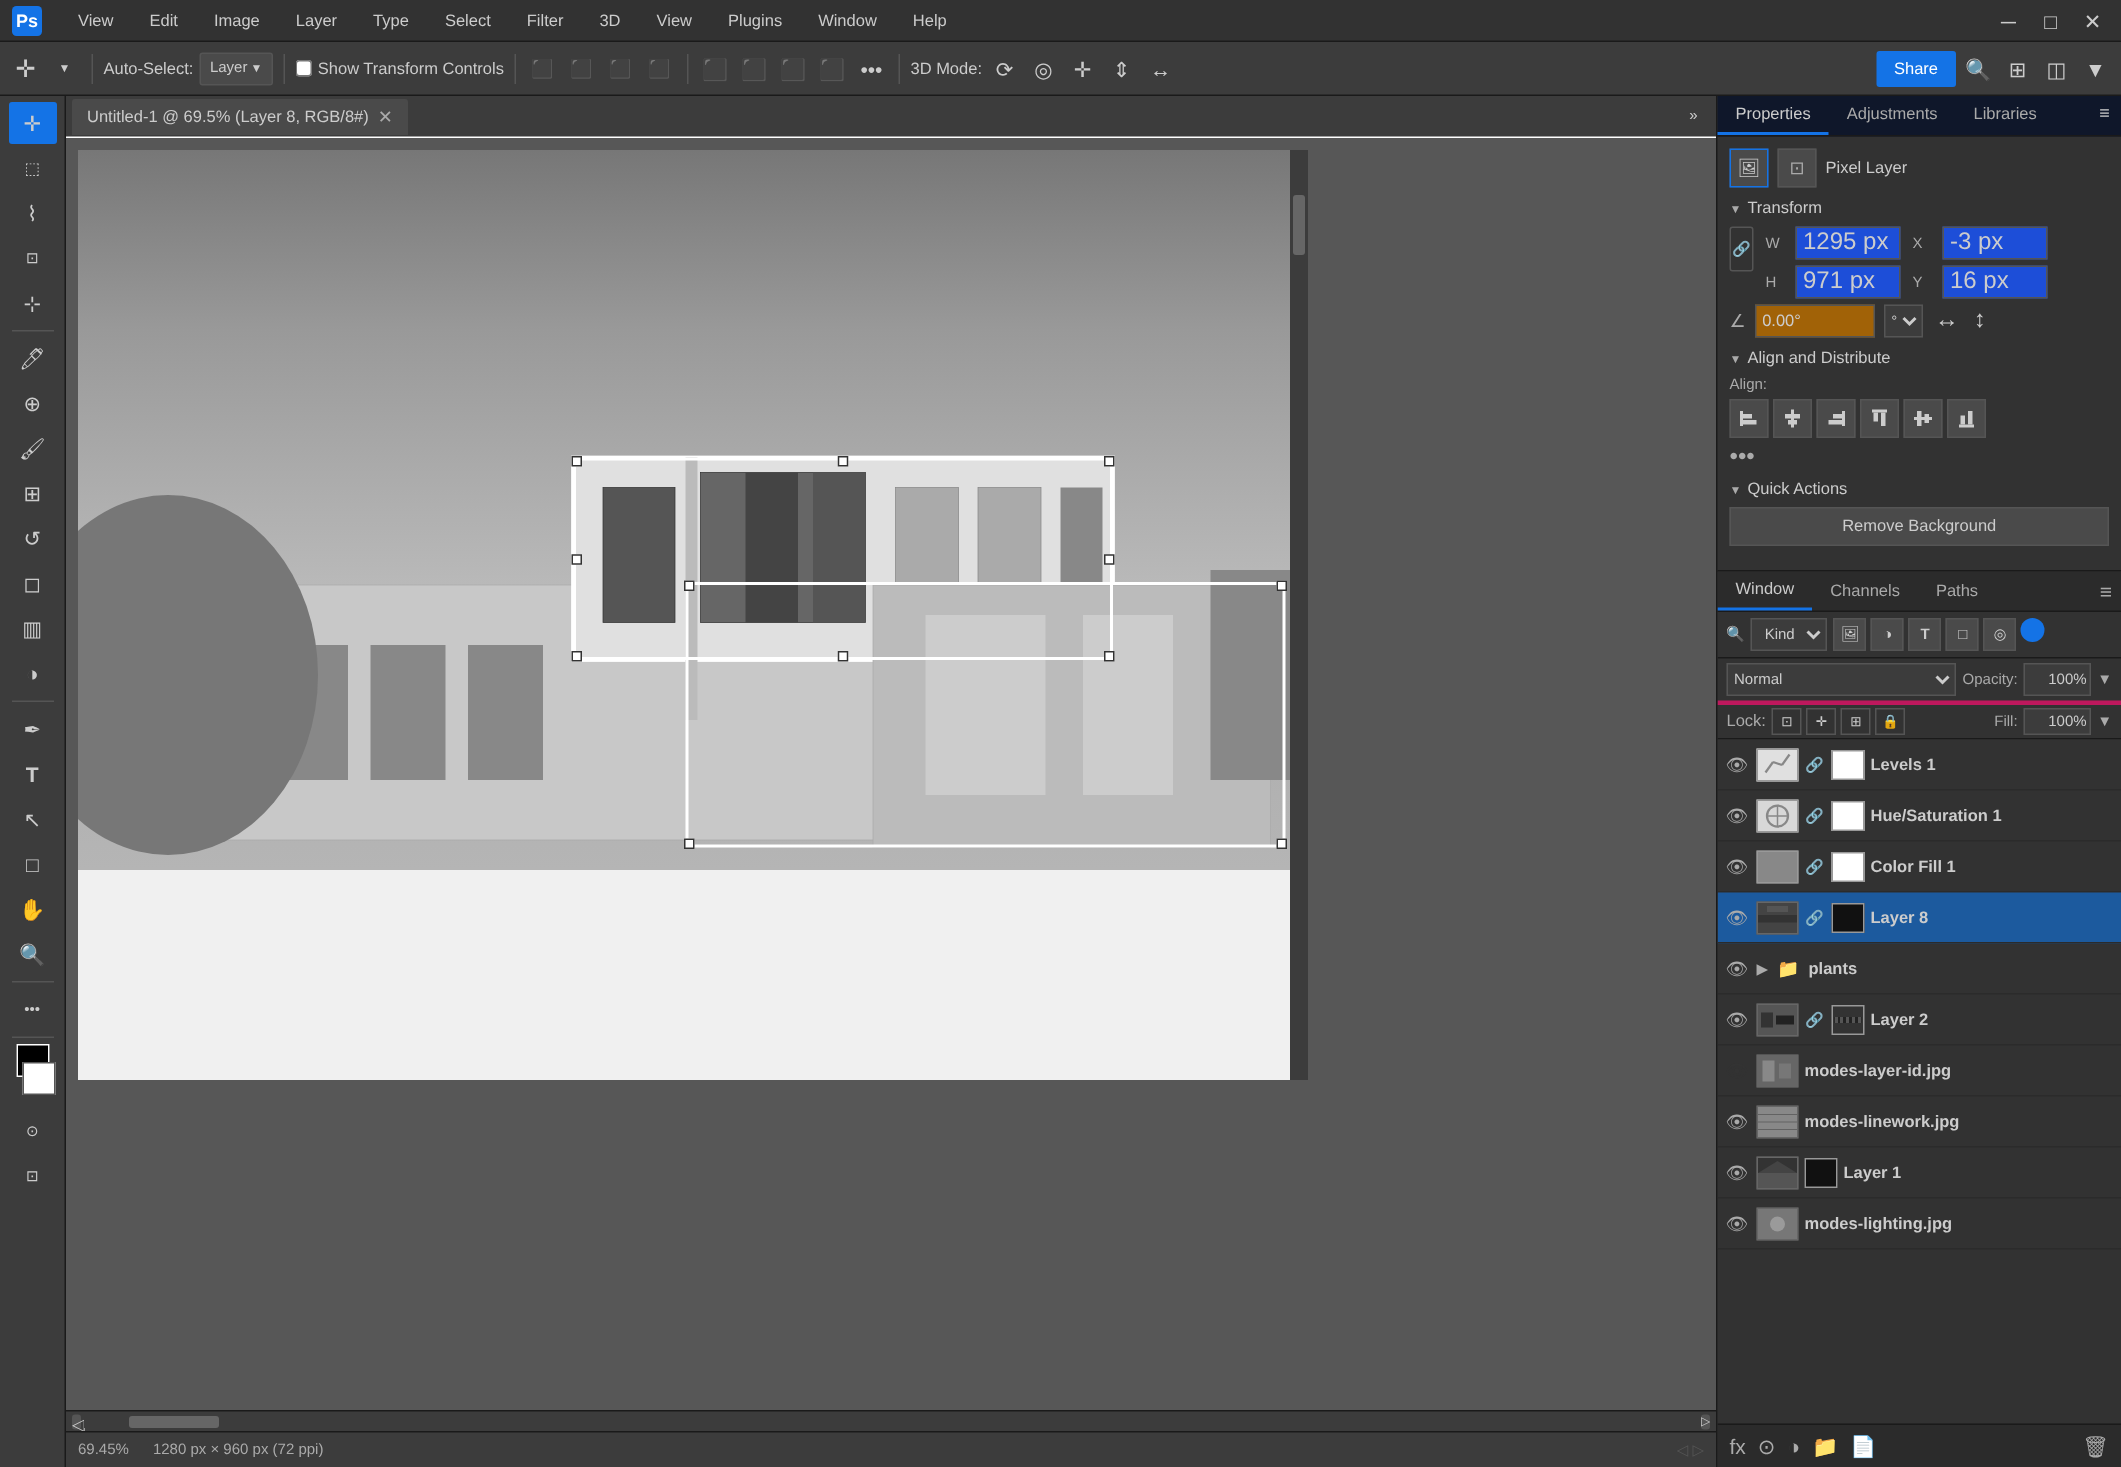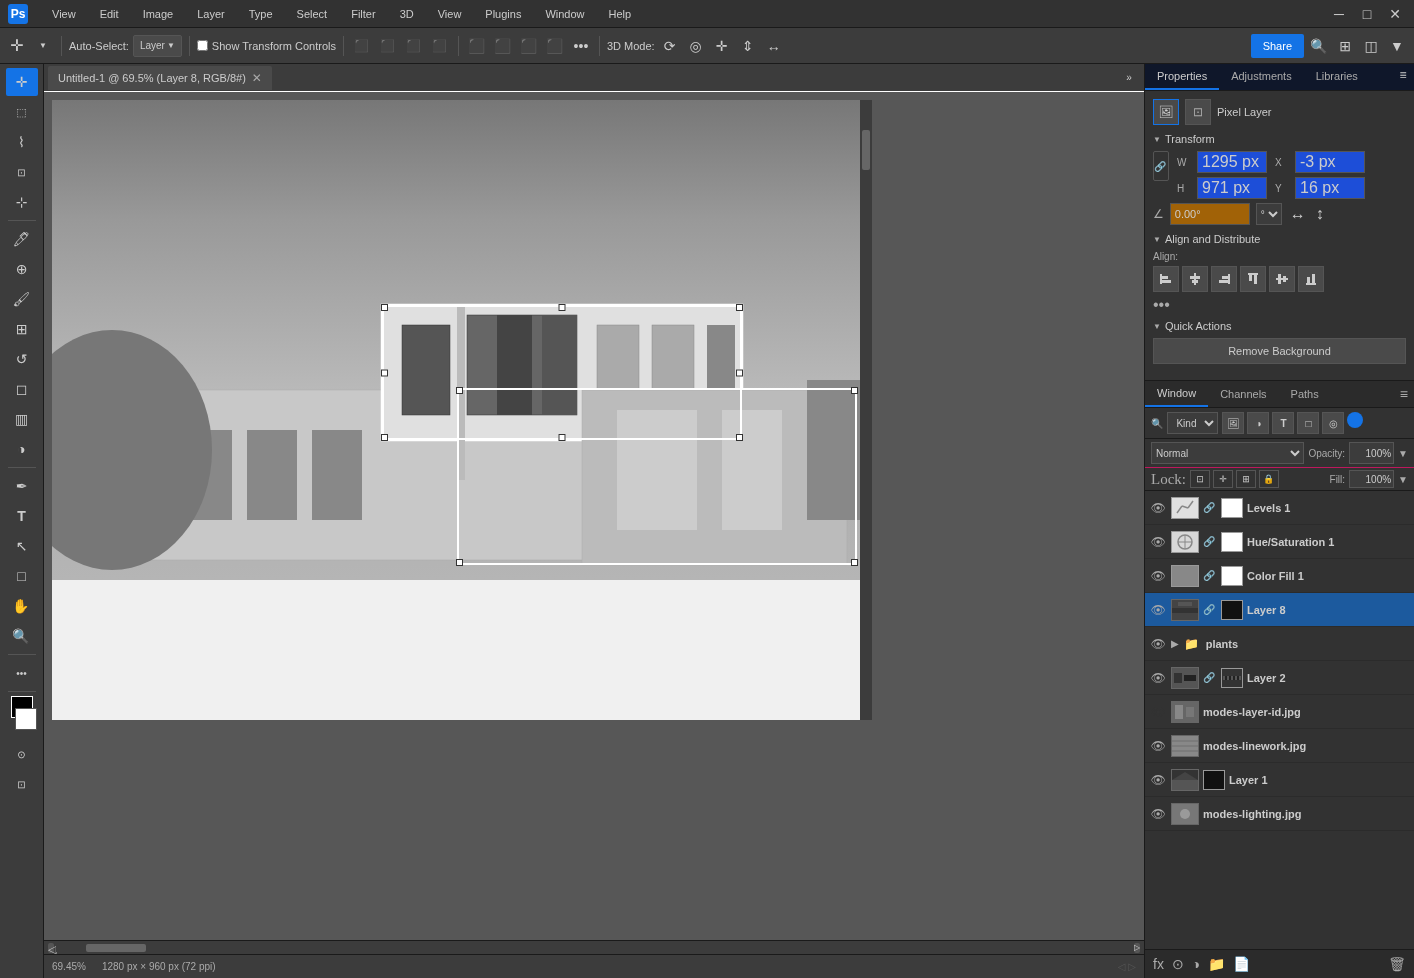--- a/index.html
+++ b/index.html
@@ -77,26 +77,26 @@
     
     .layers-panel { flex: 1; display: flex; flex-direction: column; overflow: hidden; }
     .layers-tabs { display: flex; background: #2b2b2b; border-bottom: 1px solid #1a1a1a; align-items: center; }
     .layers-tab { padding: 6px 12px; font-size: 11px; color: #aaa; cursor: pointer; }
     .layers-tab.active { color: #ccc; border-bottom: 2px solid #1473E6; }
     .layers-menu { margin-left: auto; margin-right: 6px; color: #aaa; cursor: pointer; font-size: 14px; }
     .layers-toolbar { background: #323232; padding: 4px 6px; display: flex; gap: 4px; align-items: center; border-bottom: 1px solid #1a1a1a; }
     .layers-filter { background: #3c3c3c; border: 1px solid #555; color: #ccc; height: 22px; font-size: 10px; padding: 0 4px; }
     .layers-filter-icons { display: flex; gap: 3px; }
     .filter-icon { background: #4a4a4a; border: 1px solid #555; width: 22px; height: 22px; display: flex; align-items: center; justify-content: center; color: #ccc; font-size: 10px; cursor: pointer; }
-    .layers-blend-row { display: flex; gap: 4px; align-items: center; padding: 3px 6px; border-bottom: 1px solid #be185d; }
+    .layers-blend-row { display: flex; gap: 4px; align-items: center; padding: 3px 6px; border-bottom: 3px solid #be185d; }
     .blend-select { background: #3c3c3c; border: 1px solid #555; color: #ccc; height: 22px; font-size: 10px; flex: 1; }
     .opacity-label { color: #aaa; font-size: 10px; }
     .opacity-input { background: #3c3c3c; border: 1px solid #555; color: #ccc; width: 45px; height: 22px; font-size: 10px; text-align: right; padding: 0 2px; }
     .lock-row { display: flex; gap: 4px; align-items: center; padding: 2px 6px; border-bottom: 1px solid #1a1a1a; }
-    .lock-label { color: #aaa; font-size: 15px; font-family: Liberation Serif, serif; }
+    .lock-label { color: #aaa; font-size: 11px; }
     .lock-icons { display: flex; gap: 3px; }
     .lock-icon { background: transparent; border: 1px solid #555; width: 20px; height: 18px; display: flex; align-items: center; justify-content: center; color: #ccc; font-size: 9px; cursor: pointer; }
     .fill-label { margin-left: auto; color: #aaa; font-size: 10px; }
     .fill-input { background: #3c3c3c; border: 1px solid #555; color: #ccc; width: 45px; height: 18px; font-size: 10px; text-align: right; padding: 0 2px; }
 
     
     .layers-list { flex: 1; overflow-y: auto; background: #323232; }
     .layer-item { display: flex; align-items: center; height: 34px; padding: 0 4px; cursor: pointer; border-bottom: 1px solid #2b2b2b; gap: 4px; }
     .layer-item.active { background: #1c5a9e; }
     .eye-icon { width: 18px; height: 18px; display: flex; align-items: center; justify-content: center; color: #aaa; font-size: 12px; cursor: pointer; flex-shrink: 0; }

